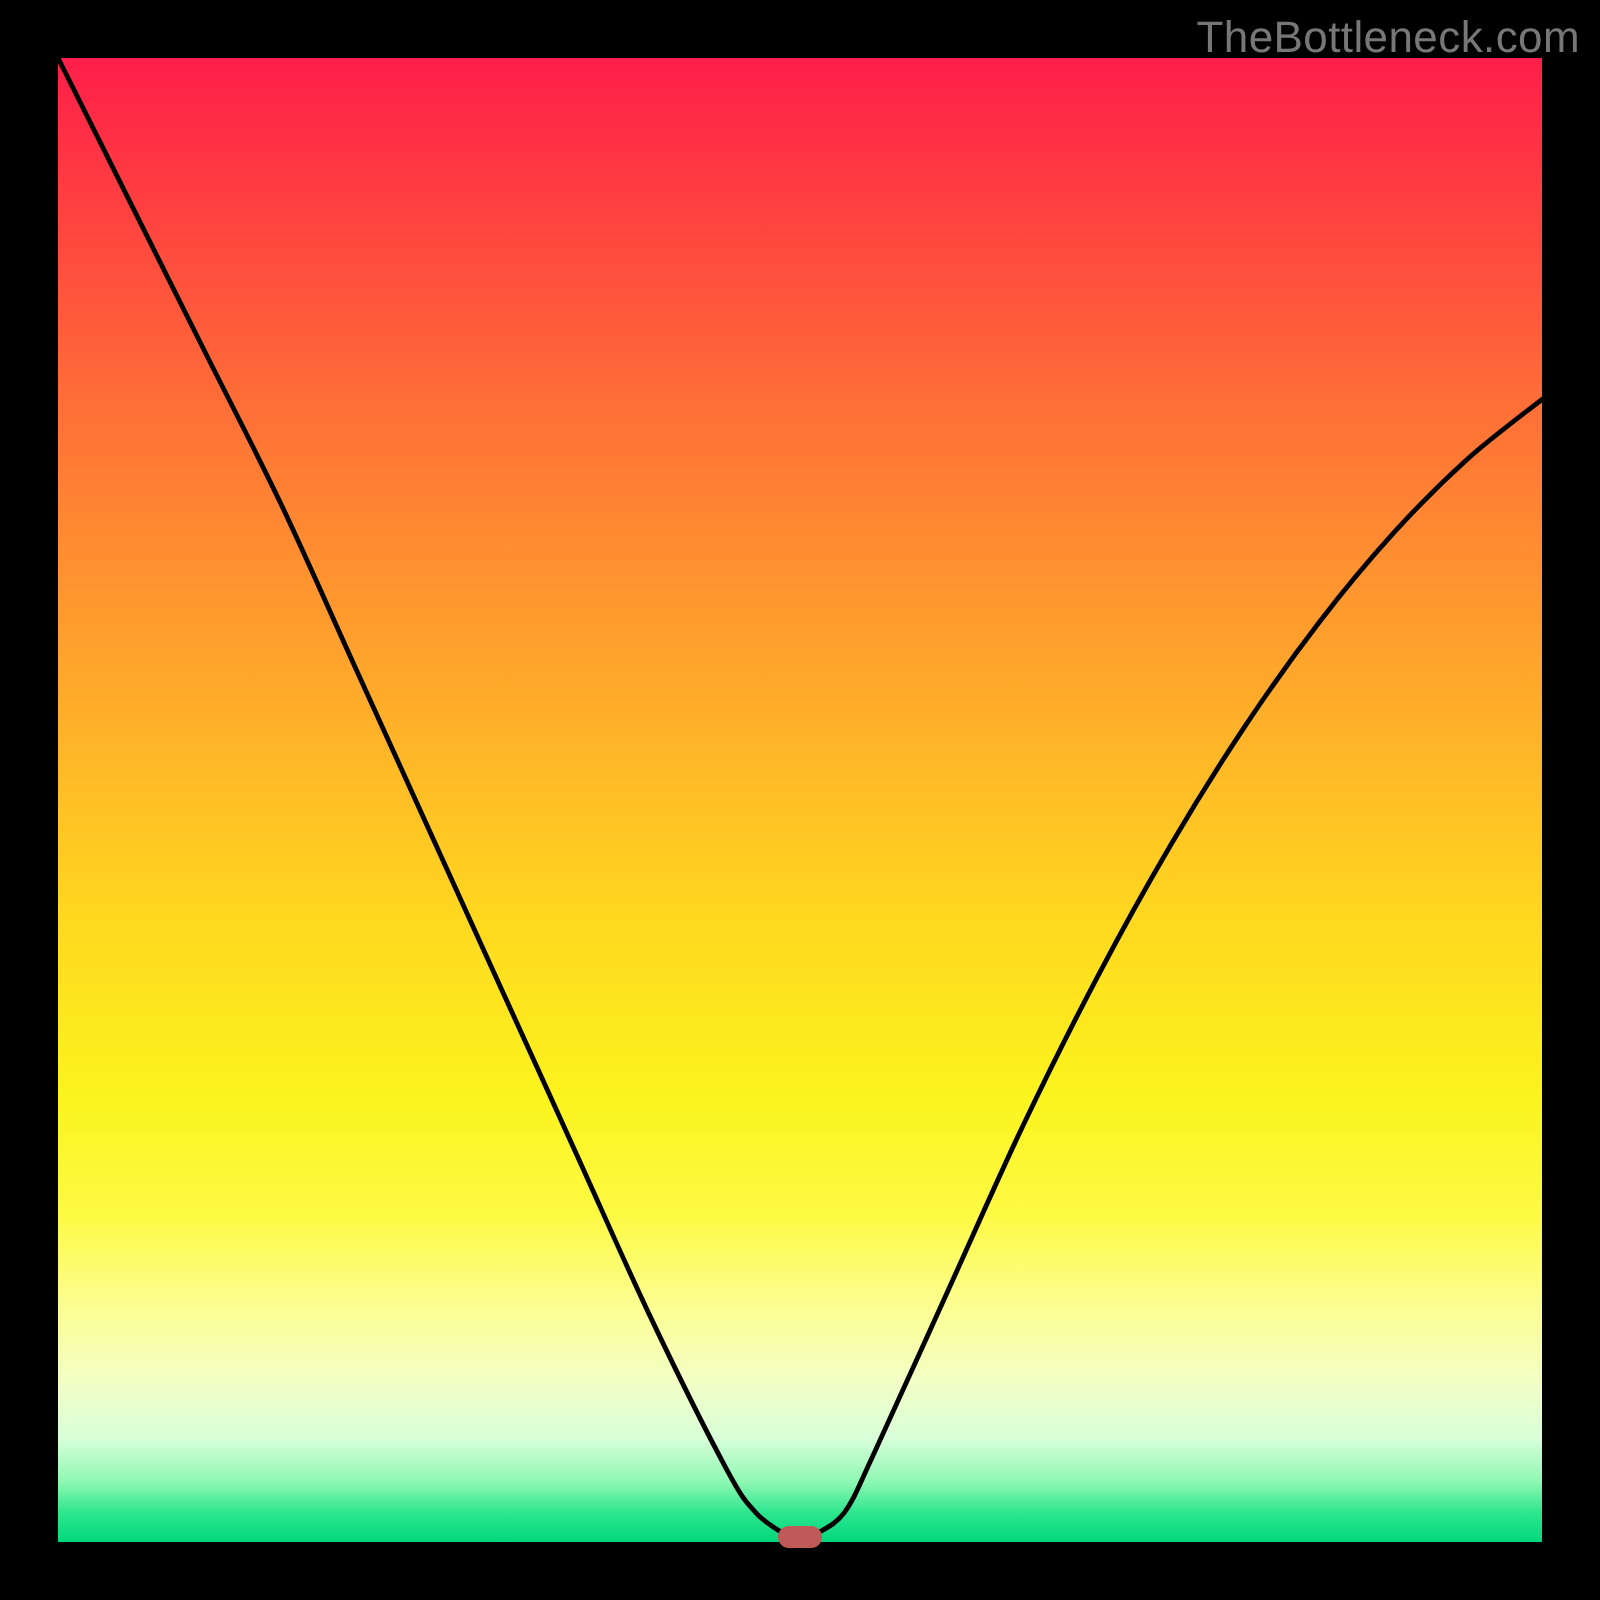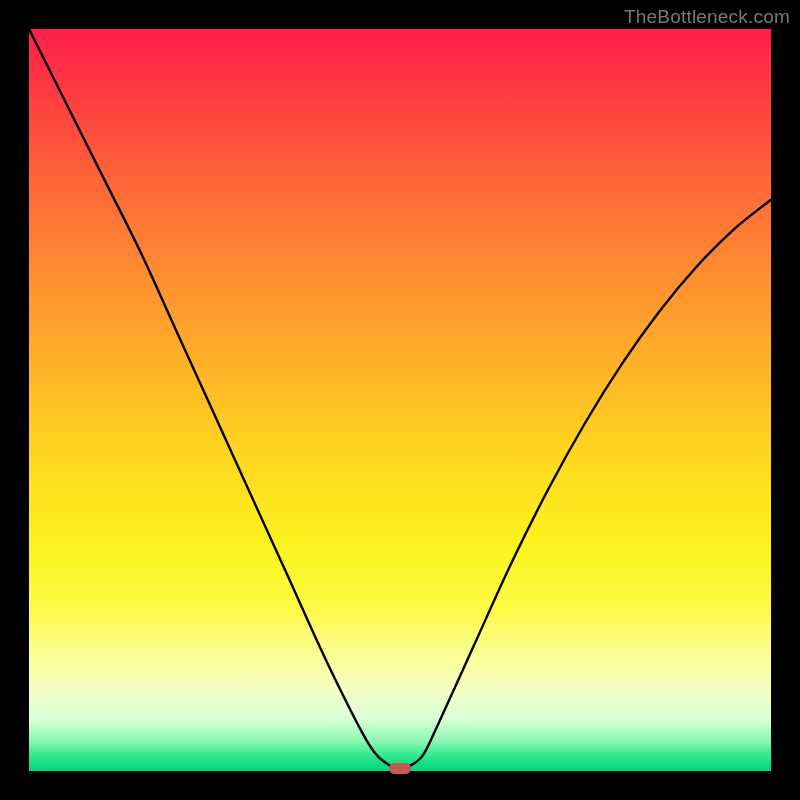--- a/index.html
+++ b/index.html
@@ -37,21 +37,21 @@
       #8cf7b2 96%,
       #2ee68e 98%,
       #00d77c 100%
     );
   }
   .watermark {
     position: absolute;
     top: 6px;
     right: 10px;
     color: #777;
-    font-size: 19px;
+    font-size: 22px;
     font-family: Arial, sans-serif;
     letter-spacing: 0.2px;
     text-align: center;
   }
   svg.curve {
     position: absolute;
     left: 0;
     top: 0;
     width: 742px;
     height: 742px;

